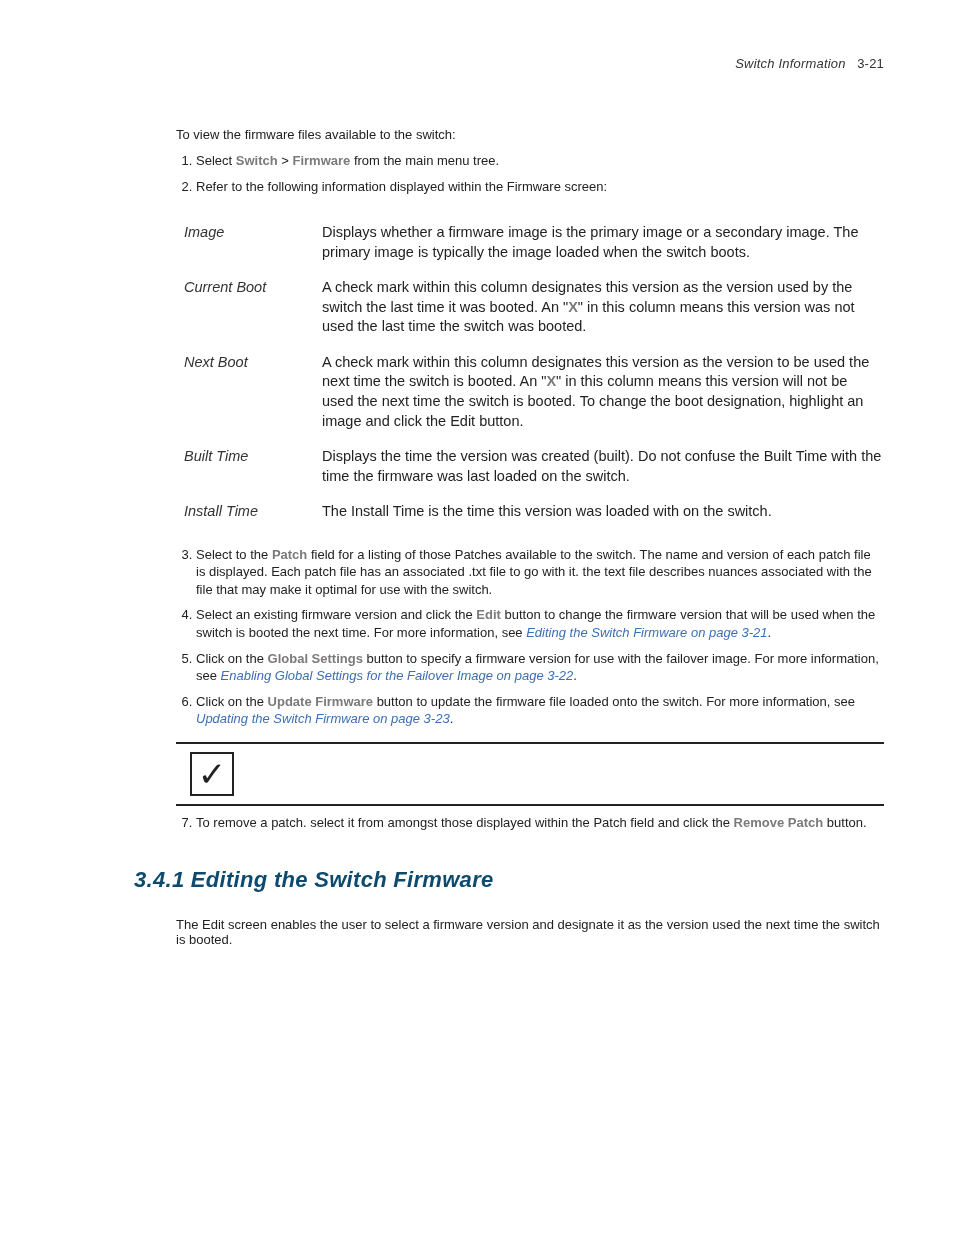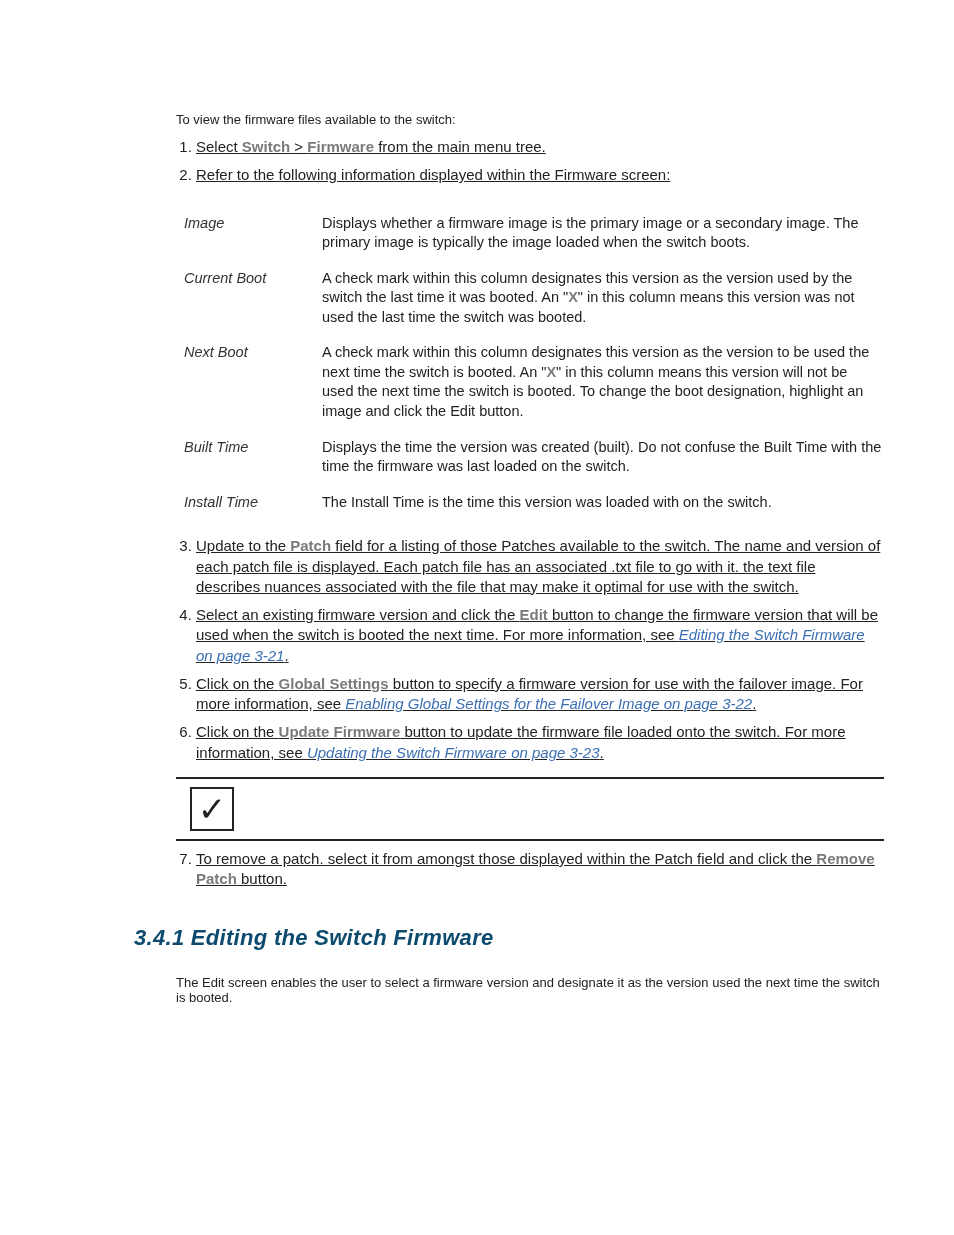--- a/index.html
+++ b/index.html
@@ -31,23 +31,22 @@
     margin-right: 0px;
   }
   p.lead {
     font-size: 13px;
     margin: 0 0 10px 0;
     color: #222;
   }
   ol.top-list {
     margin: 0 3px 0 0;
     padding-left: 20px;
-    font-size: 15px;
+    font-size: 13px;
     color: #222;
-    text-decoration: underline;
   }
   ol.top-list > li {
     margin-bottom: 8px;
     line-height: 1.35;
   }
   .bold-gray {
     font-weight: 700;
     color: #7a7a7a;
   }
   .sub-x {
@@ -112,20 +111,24 @@
     margin: 36px 0 24px -42px;
     color: #0c4a6e;
     letter-spacing: 0.3px;
   }
 </style>
 </head>
 <body>
 
 <div class="page">
 
+  <div class="header-line">
+    <span class="sect">Switch Information</span>
+    &nbsp;&nbsp;<span>3-21</span>
+  </div>
 
   <div class="body-block">
 
     <p class="lead">To view the firmware files available to the switch:</p>
 
     <ol class="top-list">
       <li>
         <span>Select </span><span class="bold-gray">Switch</span><span> &gt; </span><span class="bold-gray">Firmware</span><span> from the main menu tree.</span>
       </li>
       <li>Refer to the following information displayed within the Firmware screen:</li>
@@ -155,21 +158,21 @@
       </tr>
       <tr>
         <td class="term">Install Time</td>
         <td>The Install Time is the time this version was loaded with on the switch.</td>
       </tr>
     </tbody>
       </table>
 
     <ol class="top-list" start="3">
       <li>
-        <span>Update to the </span><span class="bold-gray">Patch</span><span> field for a listing of those Patches available to the switch. The name and version of each patch file is displayed. Each patch file has an associated .txt file to go with it. the text file describes nuances associated with the file that may make it optimal for use with the switch.</span>
+        <span>Select to the </span><span class="bold-gray">Patch</span><span> field for a listing of those Patches available to the switch. The name and version of each patch file is displayed. Each patch file has an associated .txt file to go with it. the text file describes nuances associated with the file that may make it optimal for use with the switch.</span>
       </li>
       <li>
         <span>Select an existing firmware version and click the </span><span class="bold-gray">Edit</span><span> button to change the firmware version that will be used when the switch is booted the next time. For more information, see </span><span class="link">Editing the Switch Firmware on page 3-21</span><span>.</span>
       </li>
       <li>
         <span>Click on the </span><span class="bold-gray">Global Settings</span><span> button to specify a firmware version for use with the failover image. For more information, see </span><span class="link">Enabling Global Settings for the Failover Image on page 3-22</span><span>.</span>
       </li>
       <li>
         <span>Click on the </span><span class="bold-gray">Update Firmware</span><span> button to update the firmware file loaded onto the switch. For more information, see </span><span class="link">Updating the Switch Firmware on page 3-23</span><span>.</span>
       </li>

